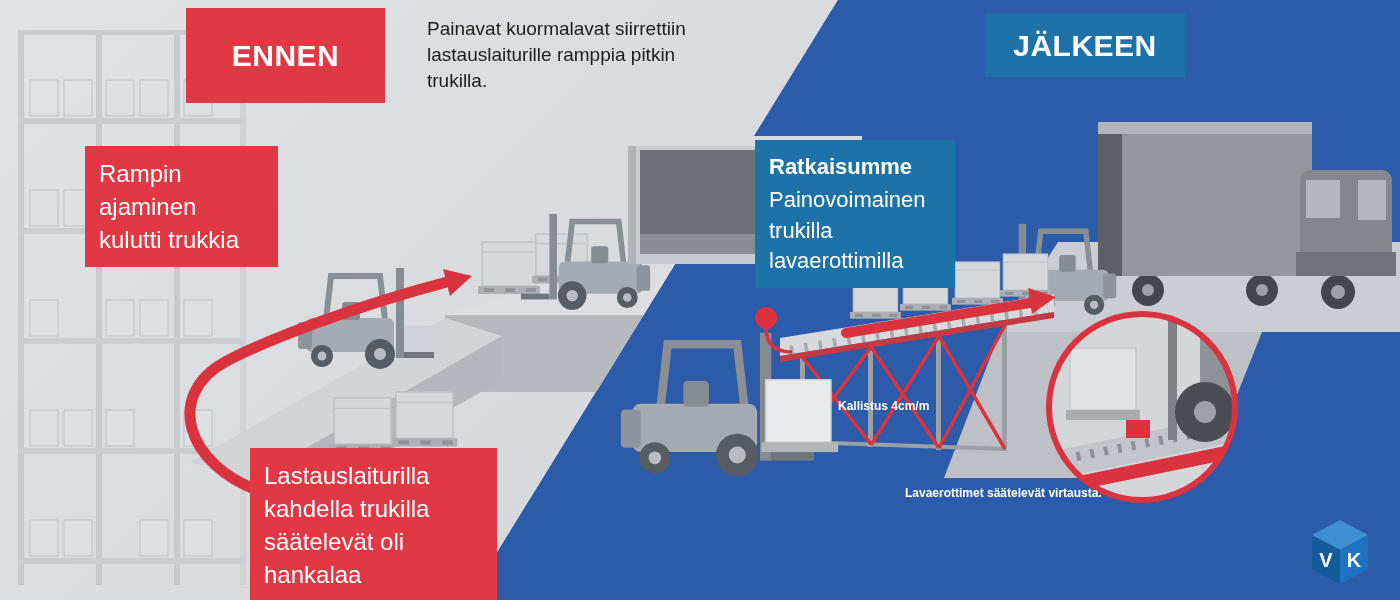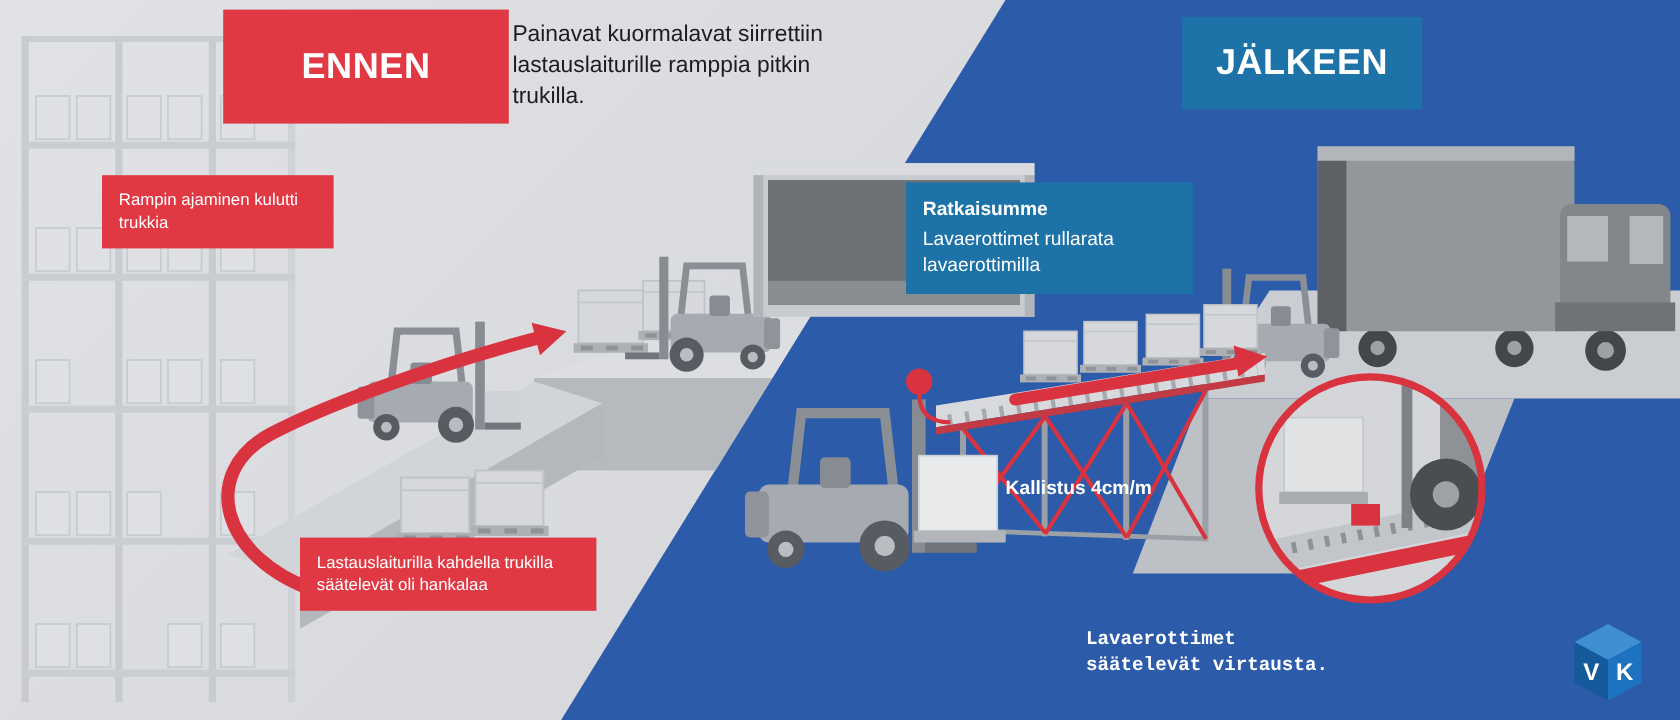--- a/index.html
+++ b/index.html
@@ -13,45 +13,45 @@
     position:absolute; inset:0; background:#2b5ba9;
     clip-path:polygon(59.85% 0, 100% 0, 100% 100%, 33.4% 100%);
   }
   svg.scene { position:absolute; inset:0; display:block; }
   svg text { font-family:"Liberation Sans", sans-serif; }
 
   .tag {
     position:absolute; display:flex; align-items:center; justify-content:center;
     color:#ffffff; font-weight:800; font-size:30px; letter-spacing:0.5px;
   }
-  .tag.red  { left:186px; top:8px;  width:238px; height:95px; background:#e13944; }
-  .tag.blue { left:985px; top:14px; width:200px; height:77px; background:#1d72a8; }
+  .tag.red  { left:186px; top:8px;  width:199px; height:95px; background:#e13944; }
+  .tag.blue { left:985px; top:14px; width:200px; height:63px; background:#1d72a8; }
 
   .intro {
     position:absolute; left:427px; top:16px; width:302px;
     font-size:19px; line-height:1.38; color:#1d1d1f;
   }
   .callout {
     position:absolute; background:#e13944; color:#ffffff;
-    font-size:14px; line-height:1.38; font-weight:500; padding:11px 14px;
+    font-size:24px; line-height:1.38; font-weight:500; padding:11px 14px;
   }
   .callout.ramp { left:85px;  top:146px; width:193px; }
   .callout.dock { left:250px; top:448px; width:247px; }
 
   .solution {
-    position:absolute; left:755px; top:140px; width:239px;
+    position:absolute; left:755px; top:140px; width:200px;
     background:#1d72a8; color:#ffffff; padding:12px 14px;
-    font-size:16px; line-height:1.38;margin-top:12px;
+    font-size:22px; line-height:1.38;
   }
   .solution .h { font-weight:700; margin-bottom:3px; }
 
-  .note { position:absolute; color:#ffffff; font-weight:700; font-size:16px; }
+  .note { position:absolute; color:#ffffff; font-weight:700; font-size:12px; }
   .note.tilt  { left:838px; top:399px; }
   .note.maint { left:660px; top:502px; letter-spacing:0.5px; }
-  .note.sep   { left:905px; top:523px; width:228px; line-height:1.32;font-family:Liberation Mono, monospace; }
+  .note.sep   { left:905px; top:486px; width:228px; line-height:1.32; }
 </style>
 </head>
 <body>
 
 <div class="stage">
 
   <div class="bg-right"></div>
 
   <svg class="scene" width="1400" height="600" viewBox="0 0 1400 600">
     <defs>
@@ -262,21 +262,21 @@
   <div class="intro">Painavat kuormalavat siirrettiin lastauslaiturille ramppia pitkin trukilla.</div>
 
   <div class="callout ramp">Rampin ajaminen kulutti trukkia</div>
 
   <div class="callout dock">Lastauslaiturilla kahdella trukilla säätelevät oli hankalaa</div>
 
   <div class="tag blue">JÄLKEEN</div>
 
   <div class="solution">
     <div class="h">Ratkaisumme</div>
-    <div>Lavaerottimet rullarata lavaerottimilla</div>
+    <div>Painovoimainen trukilla lavaerottimilla</div>
   </div>
 
   <div class="note tilt">Kallistus 4cm/m</div>
 
 
   <div class="note sep">Lavaerottimet säätelevät virtausta.</div>
 
 </div>
 
 </body></html>

